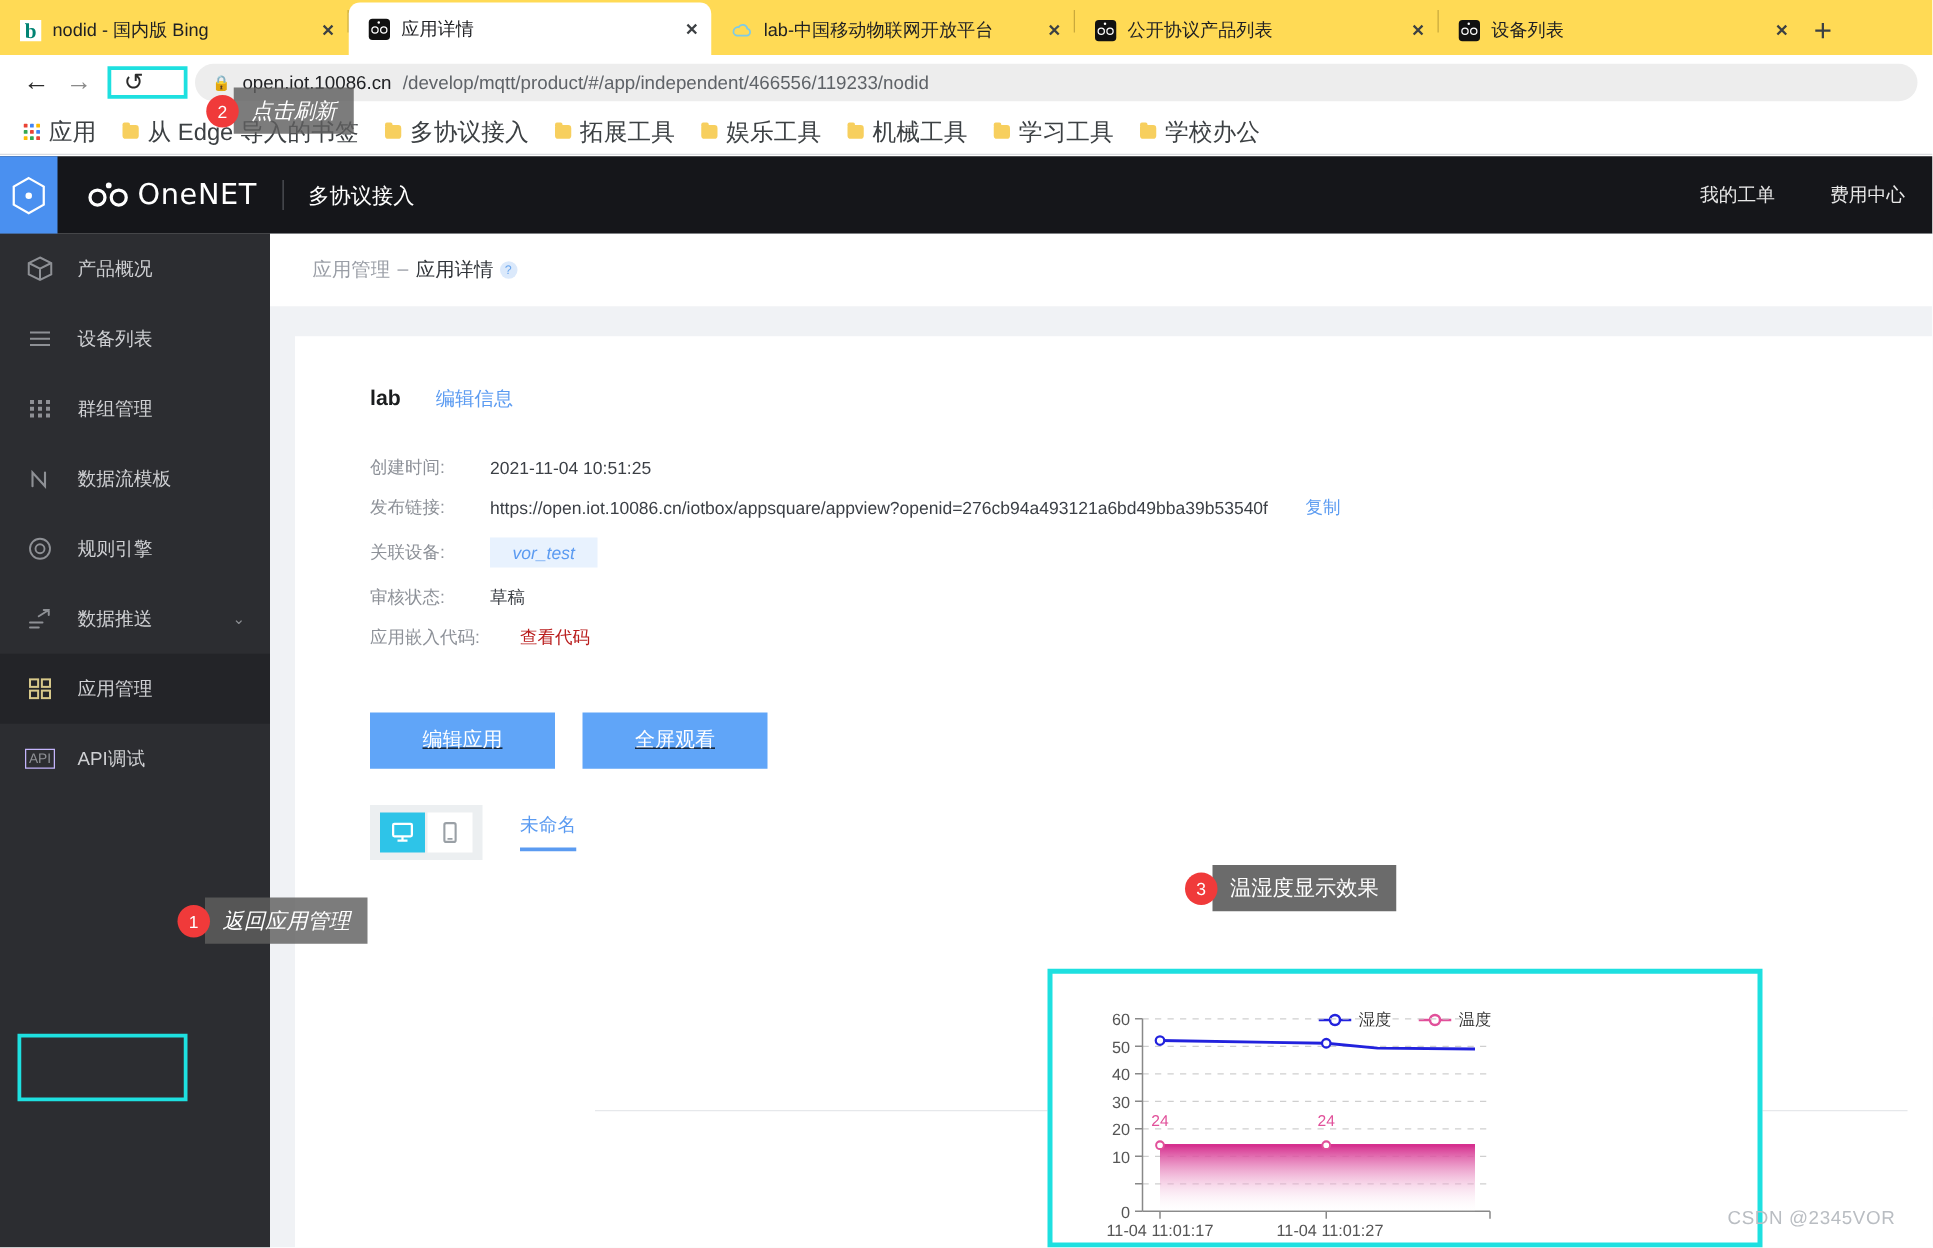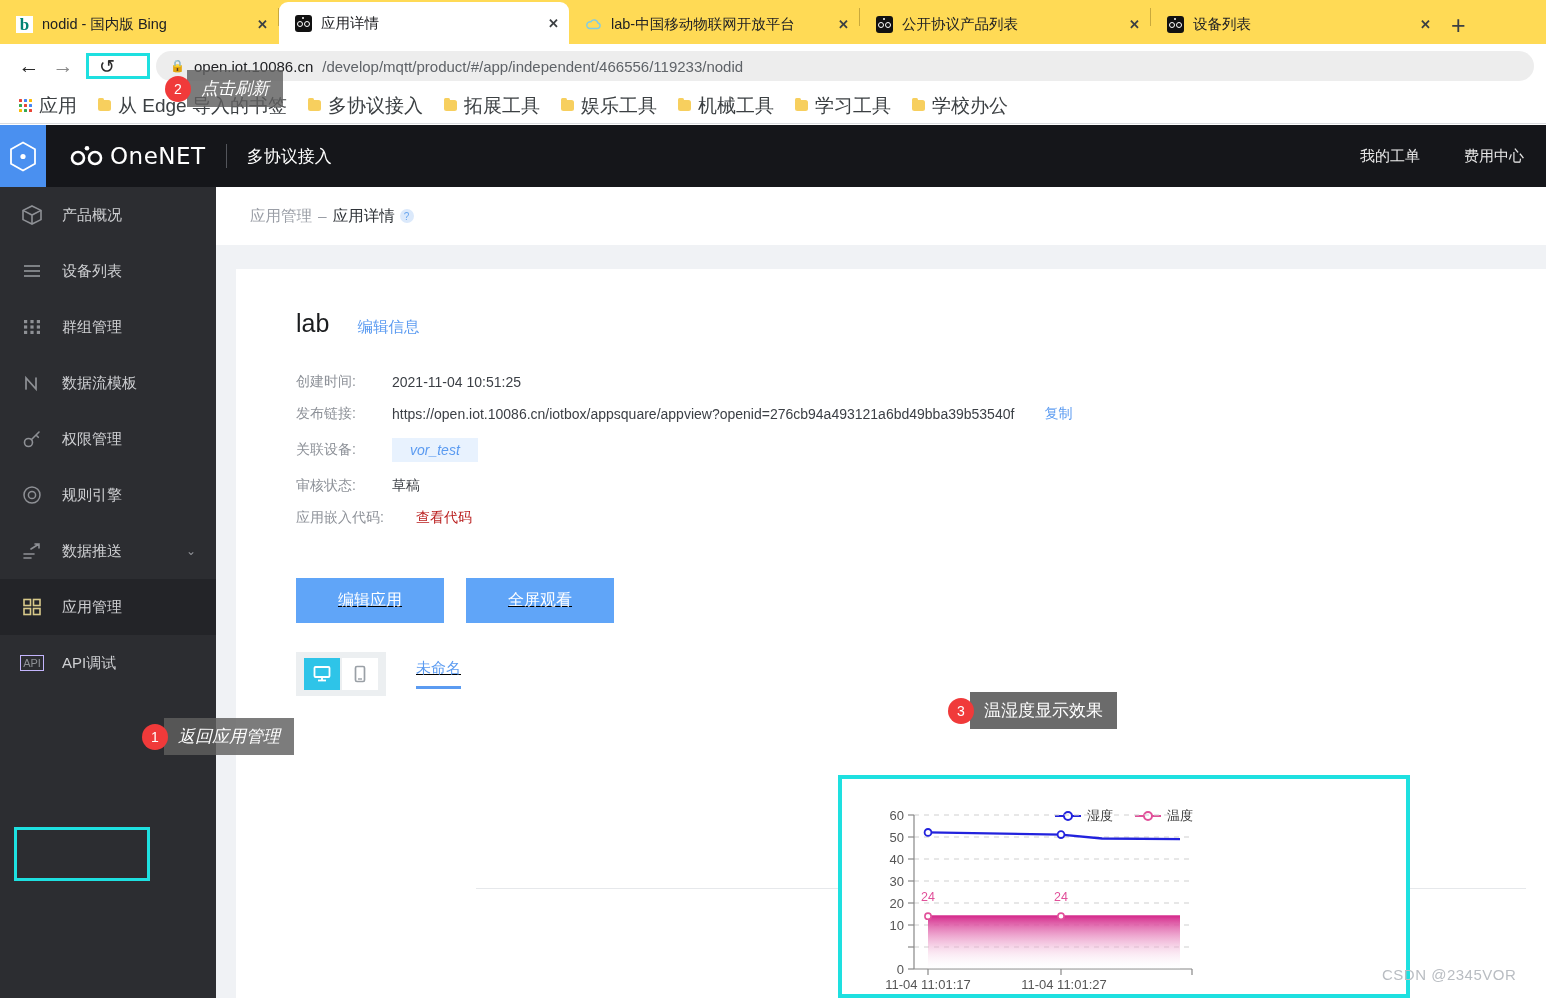--- a/index.html
+++ b/index.html
@@ -112,39 +112,39 @@
 
   .content { position:absolute; left:216px; top:62px; width:1330px; height:811px; background:#f0f2f5; overflow:hidden;}
   .crumb { height:58px; display:flex; align-items:center; padding-left:34px; background:#fff; font-size:15.5px; gap:0; }
   .crumb .c1 { color:#9a9ea6; }
   .crumb .c-sep { color:#9a9ea6; margin:0 6px;}
   .crumb .c2 { color:#2f3338; }
   .crumb .qmark { margin-left:5px; width:14px;height:14px;border-radius:50%;background:#dbe9fb;color:#6aa6ee;font-size:10px;display:inline-flex;align-items:center;justify-content:center;}
 
   .panel { position:absolute; left:20px; top:82px; width:1310px; height:740px; background:#fff; }
   .app-title-row { display:flex; align-items:baseline; gap:28px; padding:40px 0 0 60px; }
-  .app-title { font-size:25px; font-weight:normal; color:#1b1d1f; }
+  .app-title { font-size:17px; font-weight:bold; color:#1b1d1f; }
   .app-edit-link { font-size:15.5px; color:#5b9bf1; cursor:pointer; }
 
   .meta { padding: 28px 0 0 60px; font-size:14px; }
   .meta-row { display:flex; align-items:center; min-height:32px; }
   .meta-k { width:96px; color:#8d9198; flex:0 0 96px; }
   .meta-v { color:#3b3f45; }
   .meta-v.link { color:#b91c1c; cursor:pointer;text-align:center; }
   .copy-link { color:#5b9bf1; margin-left:30px; cursor:pointer; }
   .dev-chip { background:#e8f2fe; color:#5b9bf1; padding:4px 18px; cursor:pointer;font-style:italic;}
 
   .btn-row { display:flex; gap:22px; padding: 44px 0 0 60px; text-decoration: underline; }
   .btn-primary {
     width:148px; height:45px; background:#60a5f8; color:#fff; font-size:16px;
     display:flex; align-items:center; justify-content:center; cursor:pointer; border:none;
     font-family:"Liberation Sans",sans-serif;
   }
 
-  .view-row { display:flex; align-items:center; padding: 29px 0 0 60px; gap:0;text-decoration:underline; }
+  .view-row { display:flex; align-items:center; padding: 29px 0 0 60px; gap:0; }
   .seg { display:flex; background:#eceff1; padding:6px 8px; gap:2px; }
   .seg-btn { width:36px; height:32px; display:flex;align-items:center;justify-content:center; background:#fff; cursor:pointer;}
   .seg-btn.on { background:#2ec4e8; }
   .tab-unnamed { margin-left:30px; font-size:15px; color:#5b9bf1; padding-bottom:8px; border-bottom:3px solid #5b9bf1; cursor:pointer;}
   .tab-underline { position:absolute; left:260px; top:701px; width:1050px; height:1px; background:#e6e8eb; }
 
   
   .chart-box {
     position:absolute; left:838px; top:775px; width:572px; height:223px;
     border:4px solid #1ee0e0; background:#fff; overflow:hidden;
@@ -367,29 +367,20 @@
 
       <div class="side-item">
         <span class="ico">
           <svg width="22" height="22" viewBox="0 0 22 22">
               <path d="M5 17V6l10 11V6" fill="none" stroke="#8e9095" stroke-width="1.7" stroke-linecap="round"></path>
             </svg>
         </span>
         <span>数据流模板</span>
       </div>
 
-      <div class="side-item">
-        <span class="ico">
-          <svg width="22" height="22" viewBox="0 0 22 22">
-              <circle cx="7.5" cy="14.5" r="4" fill="none" stroke="#8e9095" stroke-width="1.6"></circle>
-              <path d="M10.3 11.7 18 4M15 7l2.3 2.3" fill="none" stroke="#8e9095" stroke-width="1.6" stroke-linecap="round"></path>
-            </svg>
-        </span>
-        <span>权限管理</span>
-      </div>
 
 
       <div class="side-item">
         <span class="ico">
           <svg width="22" height="22" viewBox="0 0 22 22">
               <circle cx="11" cy="11" r="8" fill="none" stroke="#8e9095" stroke-width="1.5"></circle>
               <circle cx="11" cy="11" r="3.6" fill="none" stroke="#8e9095" stroke-width="1.5"></circle>
             </svg>
         </span>
         <span>规则引擎</span>

